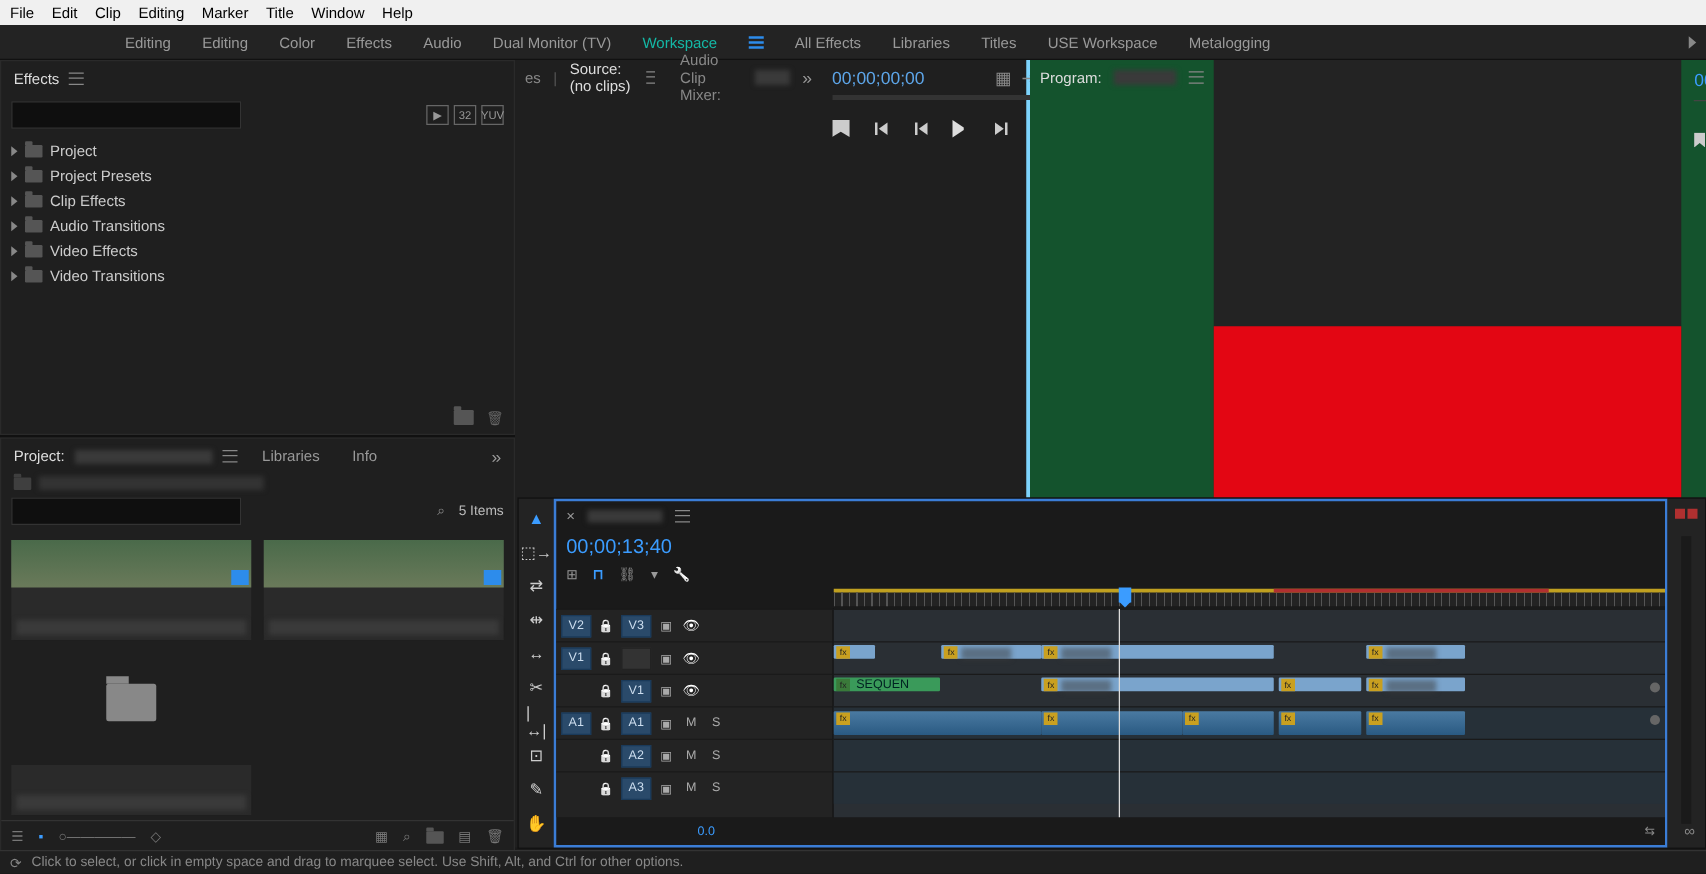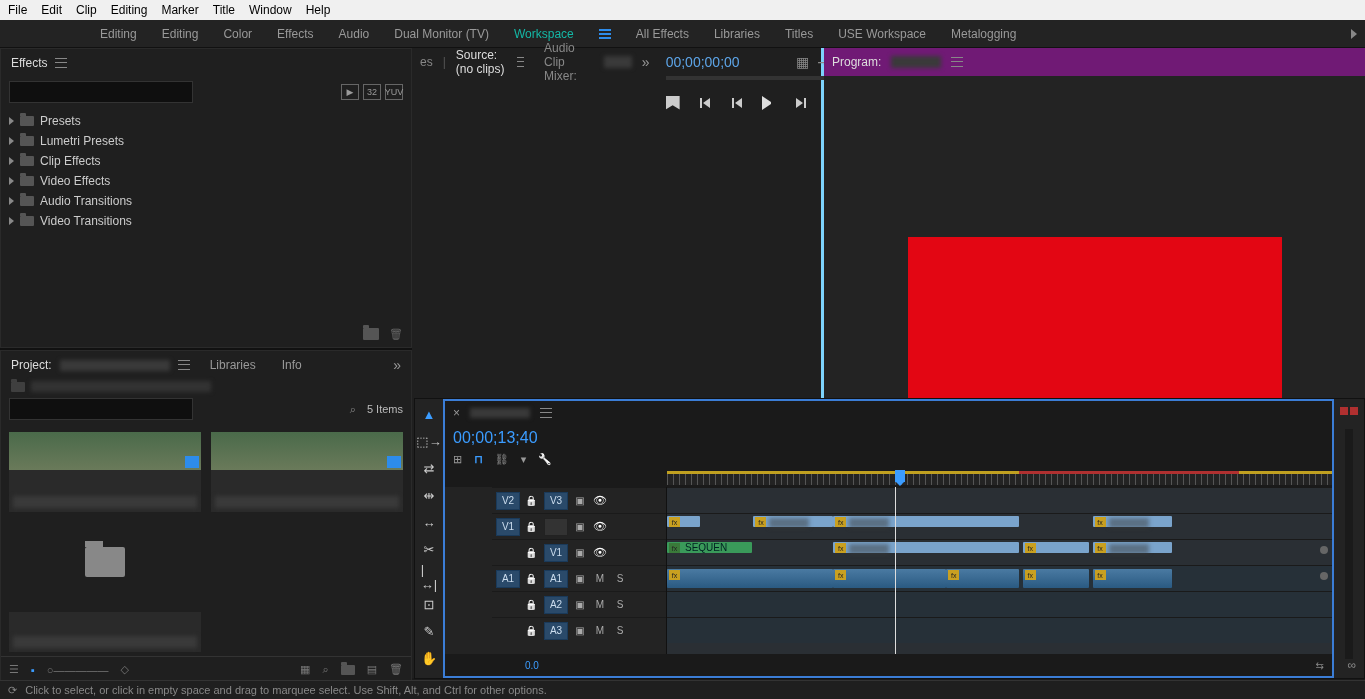--- a/index.html
+++ b/index.html
@@ -58,21 +58,21 @@
 .src-body { flex:1; background:#232323; }
 .src-foot { height:76px; padding:6px 8px; }
 .src-time { display:flex; align-items:center; justify-content:space-between; color:#5da5e8; font-size:14px; }
 .src-time .right { color:#999; }
 .src-time .mid { display:flex; gap:8px; color:#888; }
 .src-transport { display:flex; gap:18px; justify-content:center; align-items:center; margin-top:12px; color:#ccc; }
 .src-transport .ic { width:14px; height:14px; display:flex; align-items:center; justify-content:center; }
 .plus { font-size:18px; color:#ccc; }
 
 
-.rightcol { width:541px; background:#701a75; display:flex; flex-direction:column; }
+.rightcol { width:541px; background:#14532d; display:flex; flex-direction:row; }
 .prog-body { flex:1; display:flex; align-items:center; justify-content:center; background:#232323; padding:10px 0 4px; }
 .prog-video { width:374px; height:210px; background:#e30613; }
 .prog-ctrl { height:76px; padding:6px 10px; }
 .prog-row1 { display:flex; align-items:center; gap:10px; font-size:14px; }
 .prog-row1 .tc { color:#3b9cff; font-weight:500; }
 .prog-row1 .sel { background:#2a2a2a; border:1px solid #444; color:#ccc; height:20px; font-size:11px; padding:0 4px 0 8px; min-width:50px; display:flex; align-items:center; justify-content:space-between; }
 .prog-row1 .dur { color:#ddd; margin-left:auto; }
 .prog-scrub { height:14px; position:relative; margin:6px 0; border-top:1px solid #444; }
 .prog-scrub .ph { position:absolute; top:-6px; left:42%; width:8px; height:14px; background:#3b9cff; }
 .prog-transport { display:flex; gap:18px; justify-content:center; align-items:center; color:#ddd; }
@@ -89,37 +89,37 @@
 .tl-tc-row { display:flex; align-items:center; padding:0 8px; height:26px; }
 .tl-tc { color:#3b9cff; font-size:16px; font-weight:500; }
 .tl-icons-row { display:flex; gap:12px; padding:2px 8px 6px; color:#999; height:20px; align-items:center; }
 .tl-ruler { height:14px; background:#232323; position:relative; margin:0 0 2px 222px; }
 .tl-ruler .yellow { position:absolute; top:0; left:0; right:0; height:3px; background:#c0a020; }
 .tl-ruler .red { position:absolute; top:0; left:53%; right:14%; height:3px; background:#b03030; z-index:2; }
 .tl-ruler .ticks { position:absolute; top:3px; left:0; right:0; bottom:0; background:repeating-linear-gradient(90deg,#555 0,#555 1px,transparent 1px,transparent 6px); }
 .tl-ruler .ph { position:absolute; top:-1px; left:34.3%; width:10px; height:12px; background:#3b9cff; }
 .tl-ruler .ph::after { content:""; position:absolute; bottom:-4px; left:0; border-left:5px solid transparent; border-right:5px solid transparent; border-top:5px solid #3b9cff; }
 .tracks { flex:1; display:flex; position:relative; overflow:hidden; }
-.track-headers { width:222px; background:#232323; border-right:1px solid #111;padding-left:47px; }
+.track-headers { width:222px; background:#232323; border-right:1px solid #111; }
 .th-row { height:26px; display:flex; align-items:center; gap:4px; padding:0 4px; border-top:1px solid #1a1a1a; font-size:10px; }
 .th-btn { width:24px; height:18px; background:#2a4a6a; color:#cde; display:flex; align-items:center; justify-content:center; font-size:10px; border:1px solid #1a3a5a; }
 .th-btn.dark { background:#333; border-color:#222; color:#aaa; }
 .th-ico { width:16px; text-align:center; color:#aaa; }
 .track-lanes { flex:1; position:relative; background:#2a2f34; }
 .lane { height:26px; border-top:1px solid #1a1a1a; position:relative; }
 .lane.audio { background:#263038; }
 .clip { position:absolute; top:2px; bottom:12px; border-radius:1px; }
 .clip.v { background:#7aa4cc; }
 .clip.g { background:#3a9a5a; display:flex; align-items:center; padding-left:4px; color:#022; font-size:10px; overflow:hidden; }
 .clip.a { background:linear-gradient(#4a7aa2,#2a5a82); top:3px; bottom:3px; }
 .clip .fx { position:absolute; top:1px; left:2px; width:11px; height:10px; background:#c9a020; font-size:7px; color:#222; display:flex; align-items:center; justify-content:center; }
 .clip .blur-label { position:absolute; top:2px; left:16px; width:40px; height:10px; background:rgba(60,60,60,0.5); filter:blur(2px); }
 .playhead-line { position:absolute; top:0; bottom:0; left:34.3%; width:1px; background:#ddd; z-index:5; }
 .scroll-dot { position:absolute; right:4px; width:8px; height:8px; background:#666; border-radius:50%; }
-.tl-foot { height:22px; display:flex; align-items:center; color:#3b9cff; font-size:10px; padding-left:80px;justify-content:center; }
+.tl-foot { height:22px; display:flex; align-items:center; color:#3b9cff; font-size:10px; padding-left:113px;justify-content:center; }
 
 
 .meters { width:30px; background:#232323; padding-top:8px; display:flex; justify-content:center; position:relative; }
 .meter-track { width:8px; height:230px; background:#1a1a1a; margin-top:22px; }
 .meter-peak { position:absolute; top:8px; left:6px; display:flex; gap:2px; }
 .meter-peak div { width:8px; height:8px; background:#b03030; }
 .meter-link { position:absolute; bottom:6px; right:8px; color:#888; font-size:12px; }
 
 
 .statusbar { position:absolute; bottom:0; left:0; right:0; height:19px; background:#1f1f1f; color:#888; font-size:11px; display:flex; align-items:center; padding:0 8px; gap:8px; border-top:1px solid #333; }
@@ -191,41 +191,41 @@
         <div class="icons">
           <span class="search-icon-box">▶</span>
           <span class="search-icon-box">32</span>
           <span class="search-icon-box">YUV</span>
         </div>
       </div>
       <div class="effects-list">
         <div class="item">
             <span class="tri"></span>
             <span class="folder-ico"></span>
-            <span>Presets</span>
+            <span>Project</span>
           </div>
         <div class="item">
             <span class="tri"></span>
             <span class="folder-ico"></span>
-            <span>Lumetri Presets</span>
+            <span>Project Presets</span>
           </div>
         <div class="item">
             <span class="tri"></span>
             <span class="folder-ico"></span>
             <span>Clip Effects</span>
           </div>
         <div class="item">
             <span class="tri"></span>
             <span class="folder-ico"></span>
-            <span>Video Effects</span>
+            <span>Audio Transitions</span>
           </div>
         <div class="item">
             <span class="tri"></span>
             <span class="folder-ico"></span>
-            <span>Audio Transitions</span>
+            <span>Video Effects</span>
           </div>
         <div class="item">
             <span class="tri"></span>
             <span class="folder-ico"></span>
             <span>Video Transitions</span>
           </div>
       </div>
       <div class="panel-foot-icons">
         <span class="folder-ico" style="width:16px;height:12px"></span>
         <span class="ico-trash"></span>

